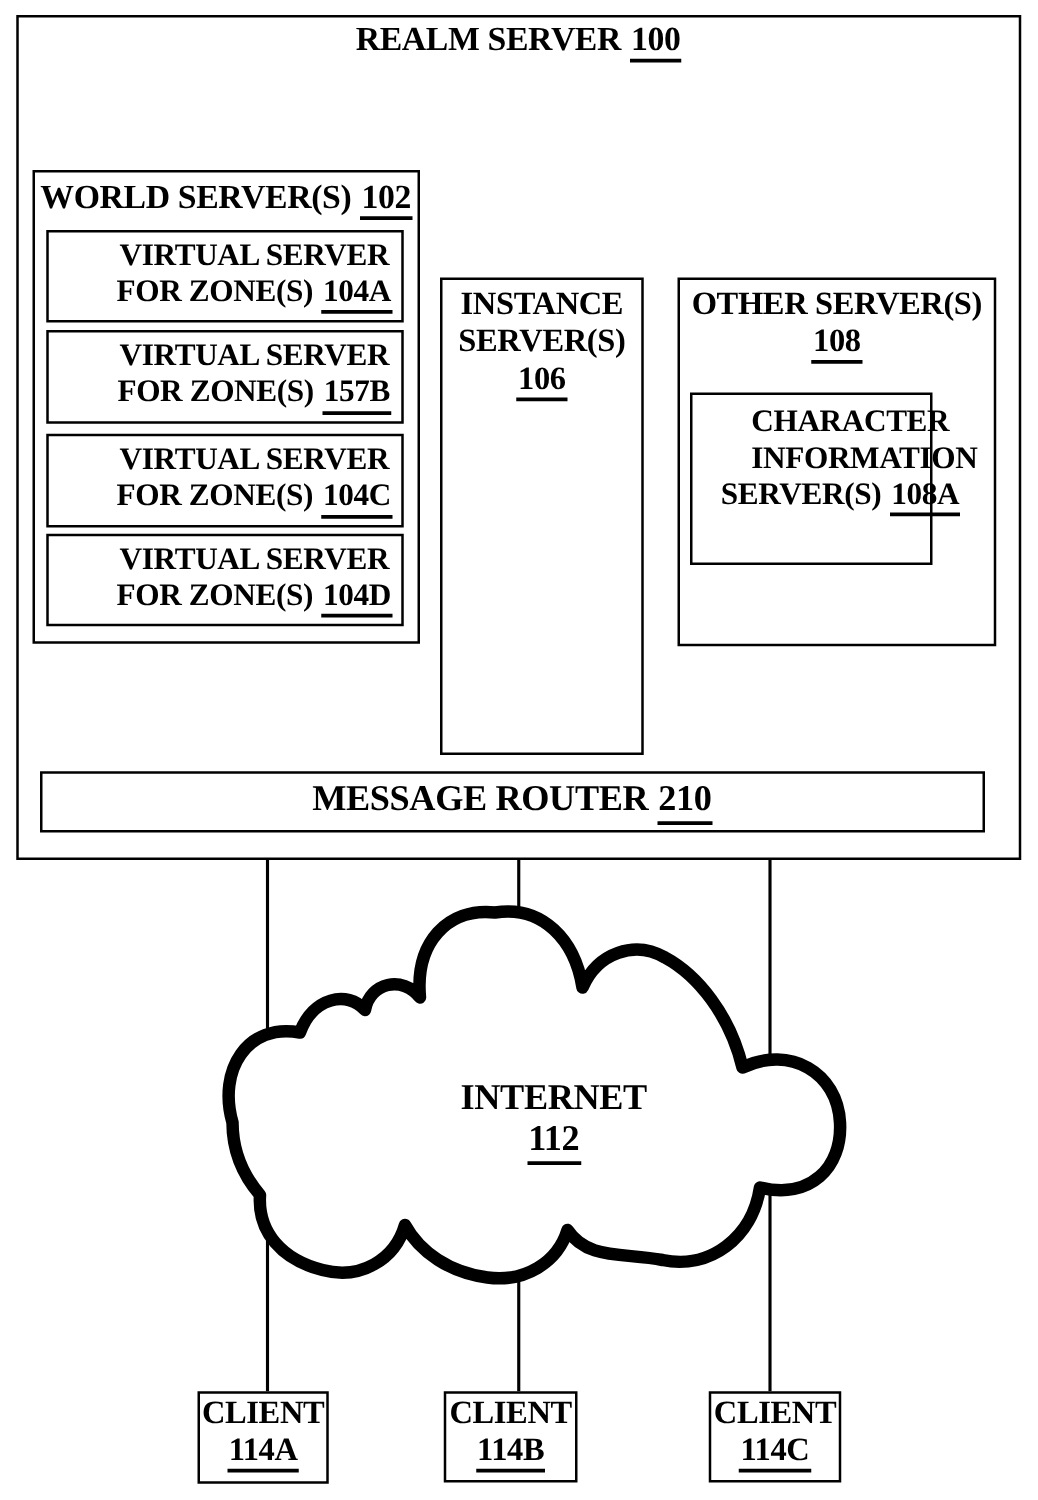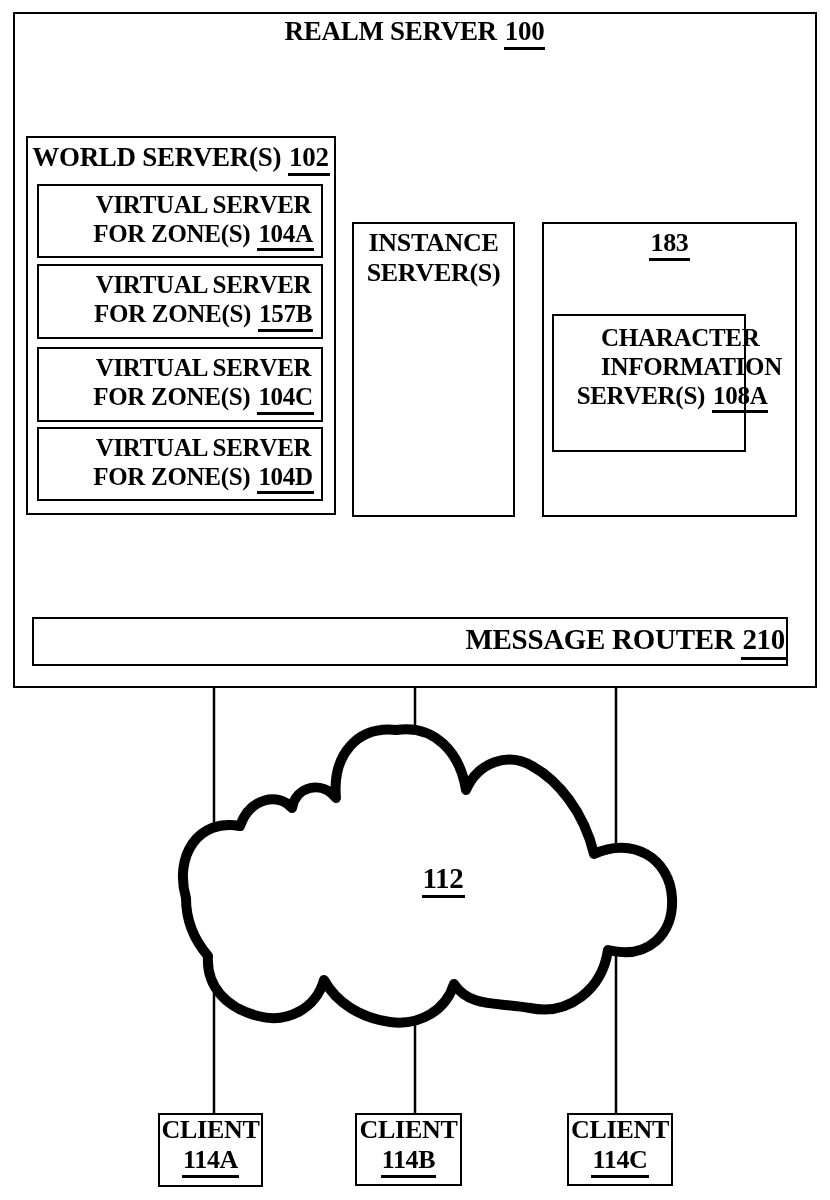--- a/index.html
+++ b/index.html
@@ -118,56 +118,61 @@
   <div class="box zone-box" style="left:37px;top:427px;width:286px;height:74px;">
     <div class="t fs25">
       <div>VIRTUAL SERVER</div>
       <div class="line">
         <span>FOR ZONE(S)</span>
         <span class="num">104D</span>
       </div>
     </div>
   </div>
 
-  <div class="box" style="left:352px;top:222px;width:163px;height:295px;">
+  <div class="box" style="left:352px;top:222px;width:163px;height:382px;">
     <div class="t fs26 pad-top">
       <div>INSTANCE</div>
       <div>SERVER(S)</div>
+      <div class="line">
+          <span class="num">106</span>
+        </div>
     </div>
   </div>
 
   <div class="box" style="left:542px;top:222px;width:255px;height:295px;">
     <div class="t fs26 pad-top">
-      <div class="line">
-          <span class="num">183</span>
+      <div>OTHER SERVER(S)</div>
+      <div class="line">
+          <span class="num">108</span>
         </div>
     </div>
   </div>
 
   <div class="box" style="left:552px;top:314px;width:194px;height:138px;">
     <div class="t fs25 char-pad">
       <div>CHARACTER</div>
       <div>INFORMATION</div>
       <div class="line">
         <span>SERVER(S)</span>
         <span class="num">108A</span>
       </div>
     </div>
   </div>
 
-  <div class="box router-box" style="left:32px;top:617px;width:756px;height:49px;align-items:flex-end;">
+  <div class="box router-box" style="left:32px;top:617px;width:756px;height:49px;">
     <div class="t fs29">
       <span class="line">
         <span>MESSAGE ROUTER</span>
         <span class="num">210</span>
       </span>
     </div>
   </div>
 
   <div class="internet-label t fs29">
+    <div>INTERNET</div>
     <div class="line">
         <span class="num">112</span>
       </div>
   </div>
 
   <div class="box client-box" style="left:158px;top:1113px;width:105px;height:74px;">
     <div class="t fs26">
       <div>CLIENT</div>
       <div class="line">
           <span class="num">114A</span>

